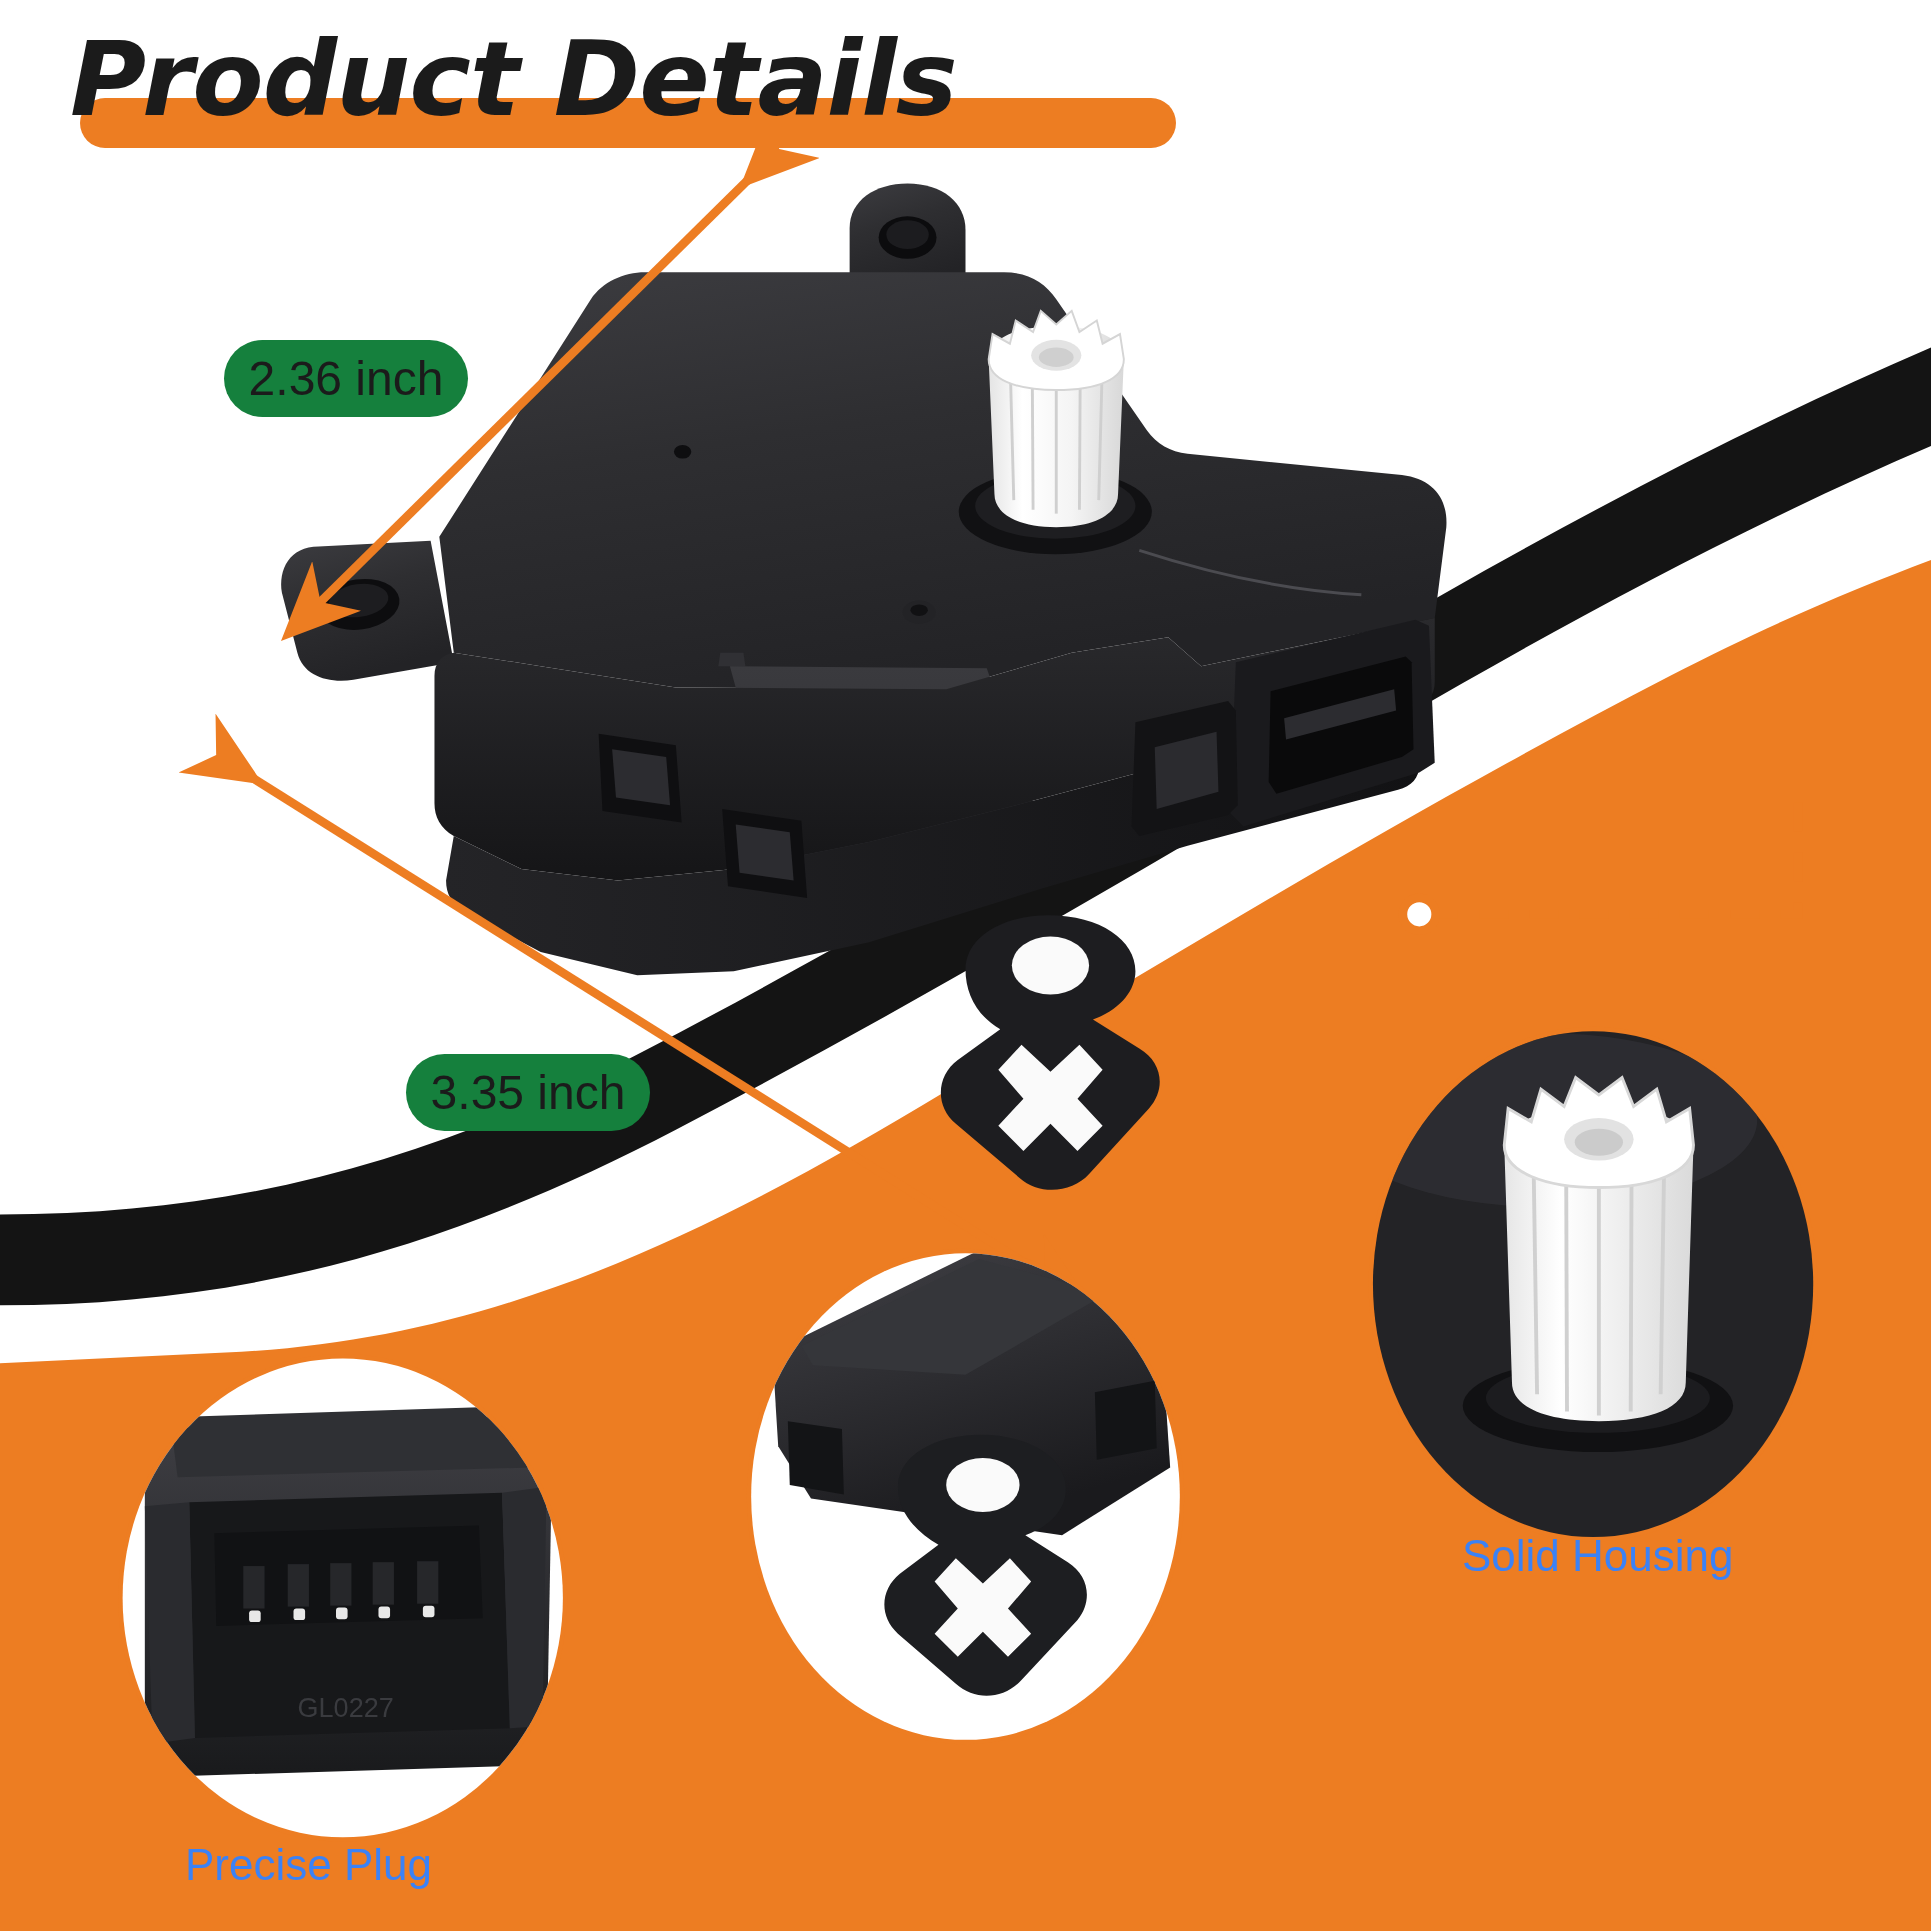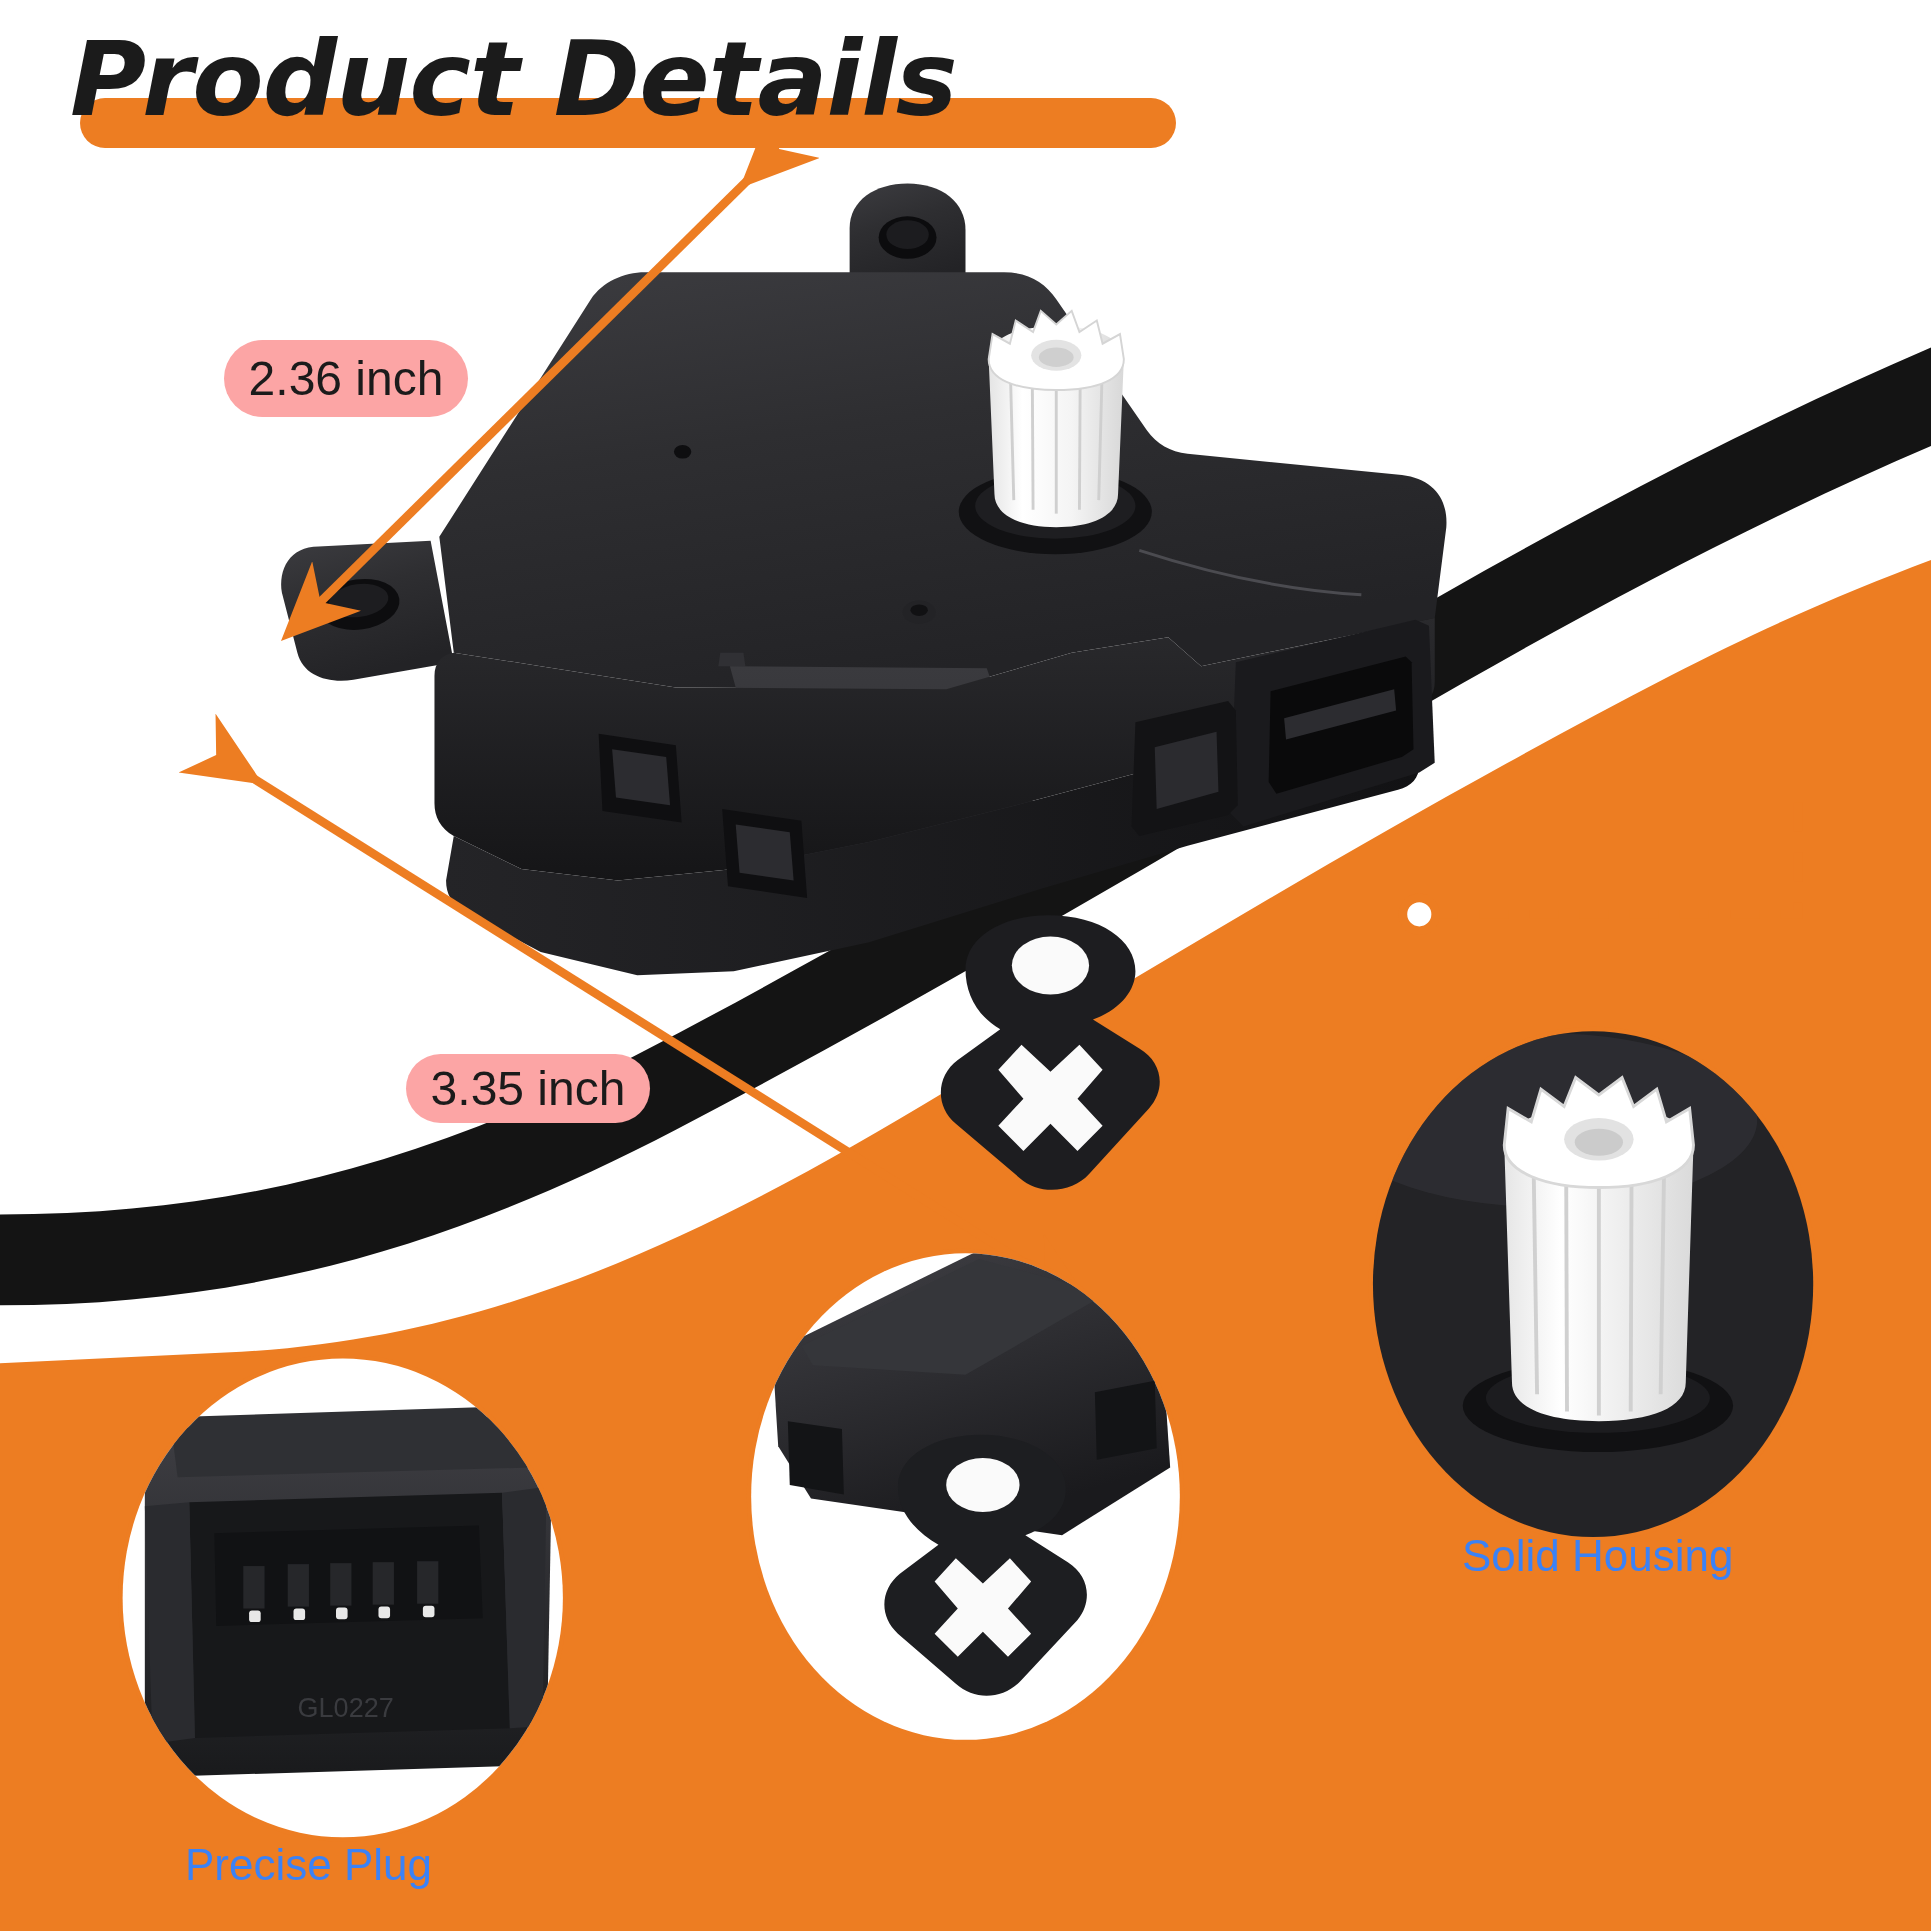--- a/index.html
+++ b/index.html
@@ -18,25 +18,25 @@
   
   #header{position:absolute;left:70px;top:27px;z-index:10;}
   #title-hl{position:absolute;left:9.7px;top:71px;width:1096px;height:50px;
             background:#ED7D22;border-radius:25px;z-index:1;}
   #title-text{position:relative;z-index:2;font-size:104px;line-height:1.0;
               font-weight:bold;font-style:italic;color:#1b1b1b;
               letter-spacing:-1px;white-space:nowrap;
               font-family:"DejaVu Sans","Liberation Sans",sans-serif;}
 
   
-  .pill{position:absolute;z-index:12;background:#fca5a5;color:#1b1b1b;
+  .pill{position:absolute;z-index:12;background:#15803d;color:#1b1b1b;
         border-radius:44px;display:flex;align-items:center;justify-content:center;
         font-size:48px;white-space:nowrap;font-family:"Liberation Sans",sans-serif;}
   #pill-236{left:224px;top:340px;width:244px;height:77px;}
-  #pill-335{left:406px;top:1054px;width:244px;height:69px;}
+  #pill-335{left:406px;top:1054px;width:244px;height:77px;}
   #pill-5pins{left:1690px;top:703px;width:207px;height:87px;font-size:50px;}
 
   
   .caption{position:absolute;z-index:14;color:#3b82f6;font-size:44px;
            white-space:nowrap;font-family:"Liberation Sans",sans-serif;}
   #cap-plug{left:185px;top:1840px;}
   #cap-mount{left:691px;top:1750px;}
   #cap-house{left:1462px;top:1531px;}
 </style>
 </head>

